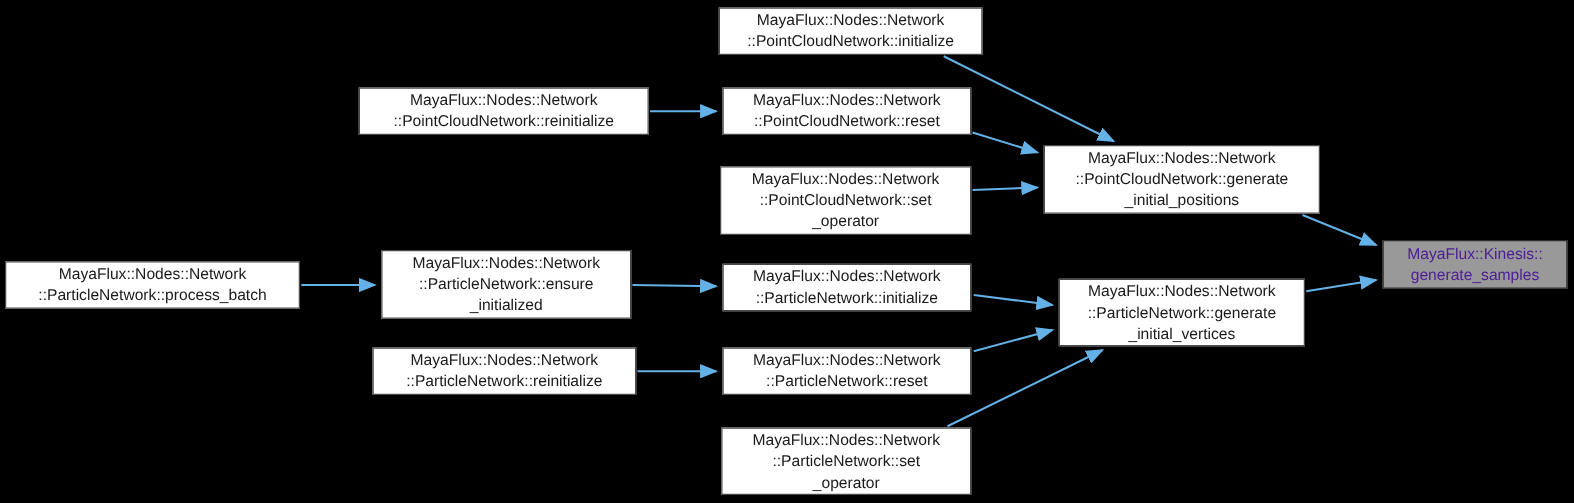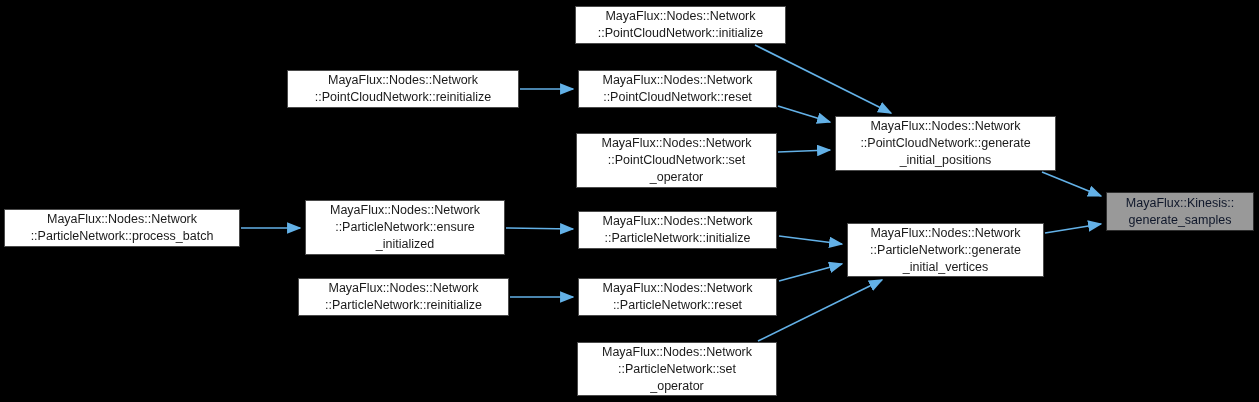--- a/index.html
+++ b/index.html
@@ -68,21 +68,21 @@
     <div class="node" style="left: 287px; top: 70px; width: 232px; height: 38px; background: rgb(255, 255, 255); border: 1px solid rgb(74, 74, 74); color: rgb(26, 26, 26);">MayaFlux::Nodes::Network
 ::PointCloudNetwork::reinitialize</div>
     <div class="node" style="left: 578px; top: 70px; width: 199px; height: 38px; background: rgb(255, 255, 255); border: 1px solid rgb(74, 74, 74); color: rgb(26, 26, 26);">MayaFlux::Nodes::Network
 ::PointCloudNetwork::reset</div>
     <div class="node" style="left: 576px; top: 133px; width: 201px; height: 55px; background: rgb(255, 255, 255); border: 1px solid rgb(74, 74, 74); color: rgb(26, 26, 26);">MayaFlux::Nodes::Network
 ::PointCloudNetwork::set
 _operator</div>
     <div class="node" style="left: 835px; top: 116px; width: 221px; height: 55px; background: rgb(255, 255, 255); border: 1px solid rgb(74, 74, 74); color: rgb(26, 26, 26);">MayaFlux::Nodes::Network
 ::PointCloudNetwork::generate
 _initial_positions</div>
-    <div class="node current" style="left: 1106px; top: 192px; width: 148px; height: 39px; background: rgb(153, 153, 153); border: 1px solid rgb(46, 46, 46); color: #0f172a;">MayaFlux::Kinesis::
+    <div class="node current" style="left: 1106px; top: 192px; width: 148px; height: 39px; background: rgb(153, 153, 153); border: 1px solid rgb(46, 46, 46); color: #4c1d95;">MayaFlux::Kinesis::
 generate_samples</div>
     <div class="node" style="left: 4px; top: 209px; width: 236px; height: 38px; background: rgb(255, 255, 255); border: 1px solid rgb(74, 74, 74); color: rgb(26, 26, 26);">MayaFlux::Nodes::Network
 ::ParticleNetwork::process_batch</div>
     <div class="node" style="left: 305px; top: 200px; width: 200px; height: 55px; background: rgb(255, 255, 255); border: 1px solid rgb(74, 74, 74); color: rgb(26, 26, 26);">MayaFlux::Nodes::Network
 ::ParticleNetwork::ensure
 _initialized</div>
     <div class="node" style="left: 578px; top: 211px; width: 199px; height: 38px; background: rgb(255, 255, 255); border: 1px solid rgb(74, 74, 74); color: rgb(26, 26, 26);">MayaFlux::Nodes::Network
 ::ParticleNetwork::initialize</div>
     <div class="node" style="left: 847px; top: 223px; width: 197px; height: 54px; background: rgb(255, 255, 255); border: 1px solid rgb(74, 74, 74); color: rgb(26, 26, 26);">MayaFlux::Nodes::Network
 ::ParticleNetwork::generate

